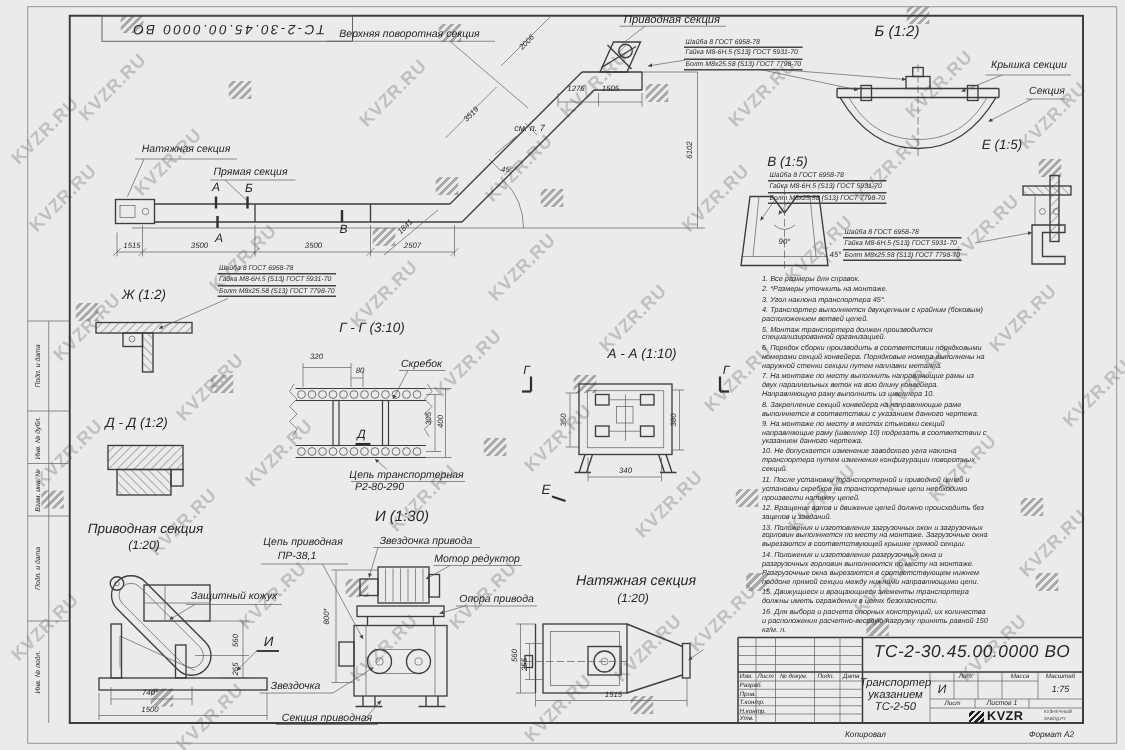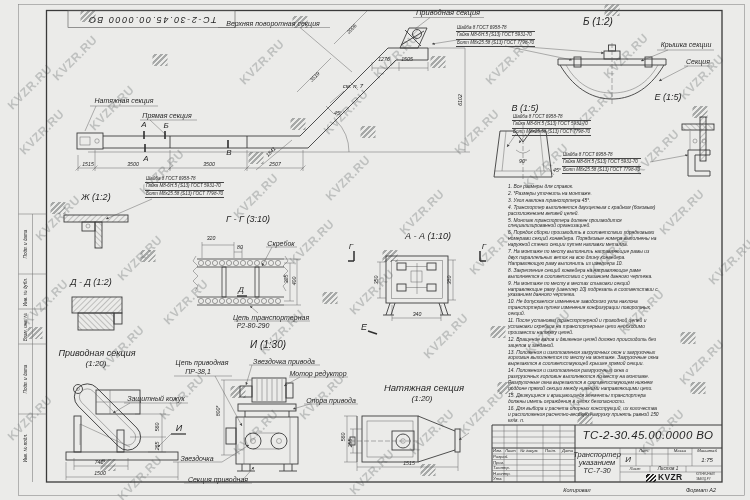--- a/index.html
+++ b/index.html
@@ -570,21 +570,21 @@
   <div class="note">12. Вращение валов и движение цепей должно происходить без зацепов и заеданий.</div>
   <div class="note">13. Положения и изготовления загрузочных окон и загрузочных горловин выполняется по месту на монтаже. Загрузочные окна вырезаются в соответствующей крышке прямой секции.</div>
   <div class="note">14. Положения и изготовления разгрузочных окна и разгрузочных горловин выполняются по месту на монтаже. Разгрузочные окна вырезаются в соответствующем нижнем поддоне прямой секции между нижними направляющими цепи.</div>
   <div class="note">15. Движущиеся и вращающиеся элементы транспортера должны иметь ограждения в целях безопасности.</div>
   <div class="note">16. Для выбора и расчета опорных конструкций, их количества и расположения расчетно-весовую нагрузку принять равной 150 кг/м. п.</div>
 </div>
 
 <div class="tx s115" style="left:648px;top:436px;letter-spacing:.4px">ТС-2-30.45.00.0000 ВО</div>
 <div class="tx s75" style="left:597px;top:455px">Транспортер</div>
 <div class="tx s75" style="left:597px;top:463px">указанием</div>
-<div class="tx s75" style="left:597px;top:471px">ТС-7-30</div>
+<div class="tx s75" style="left:597px;top:471px">ТС-2-50</div>
 <div class="tx s4" style="left:644px;top:451px">Лит.</div>
 <div class="tx s4" style="left:680px;top:451px">Масса</div>
 <div class="tx s4" style="left:707px;top:451px">Масштаб</div>
 <div class="tx s8" style="left:628px;top:460px">И</div>
 <div class="tx s6" style="left:707px;top:460px">1:75</div>
 <div class="tx s4" style="left:635px;top:469px">Лист</div>
 <div class="tx s45" style="left:668px;top:469px">Листов 1</div>
 <div class="tx s4 L" style="left:493px;top:449px">Изм.</div>
 <div class="tx s4 L" style="left:505px;top:449px">Лист</div>
 <div class="tx s4 L" style="left:520px;top:449px">№ докум.</div>

